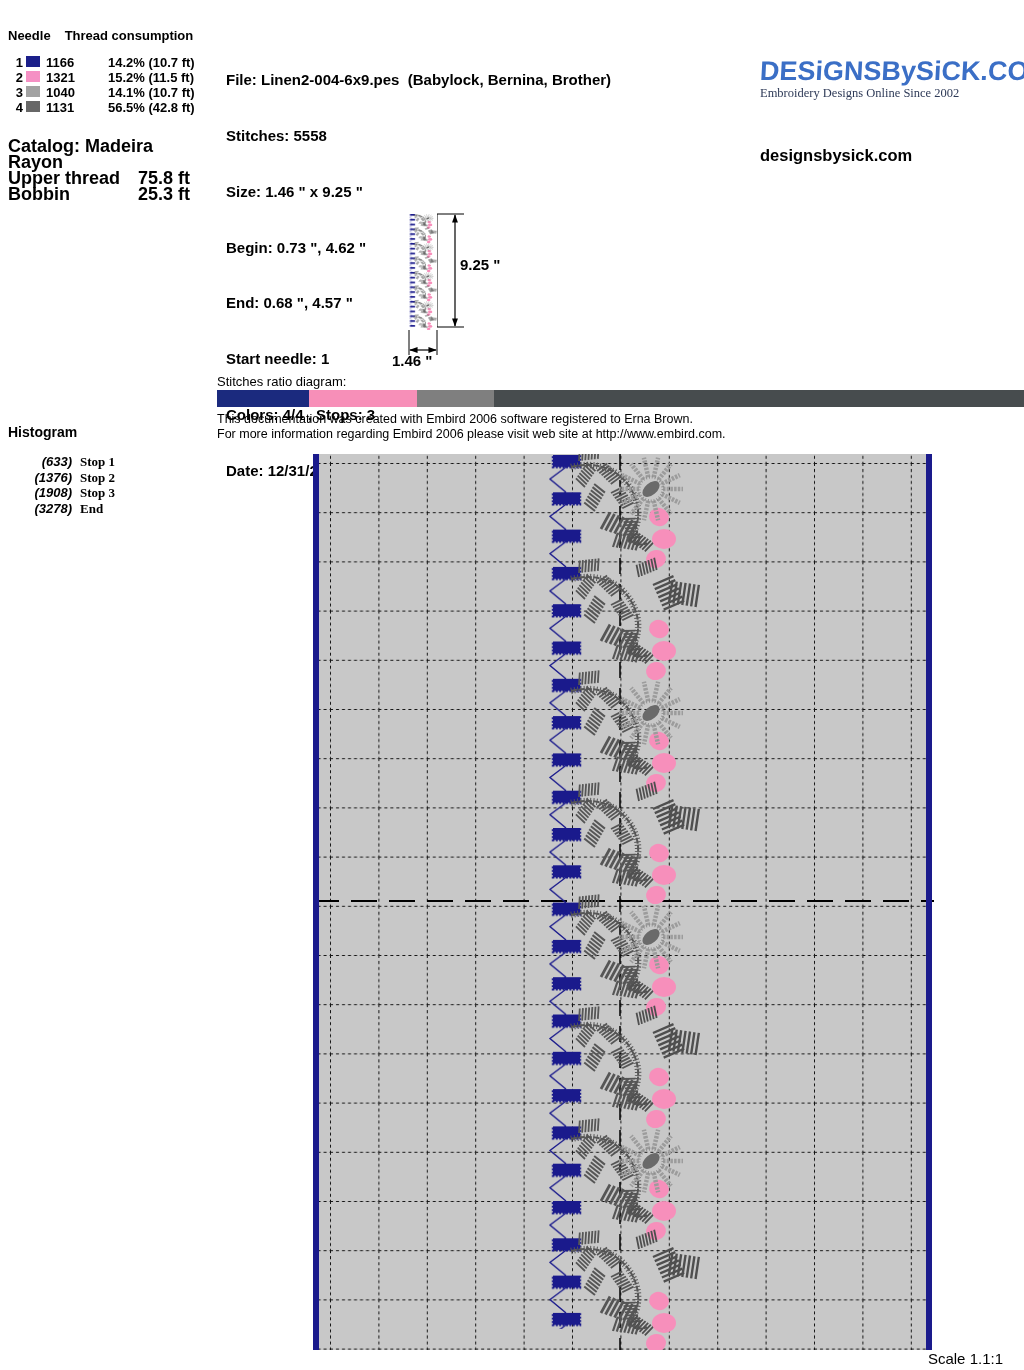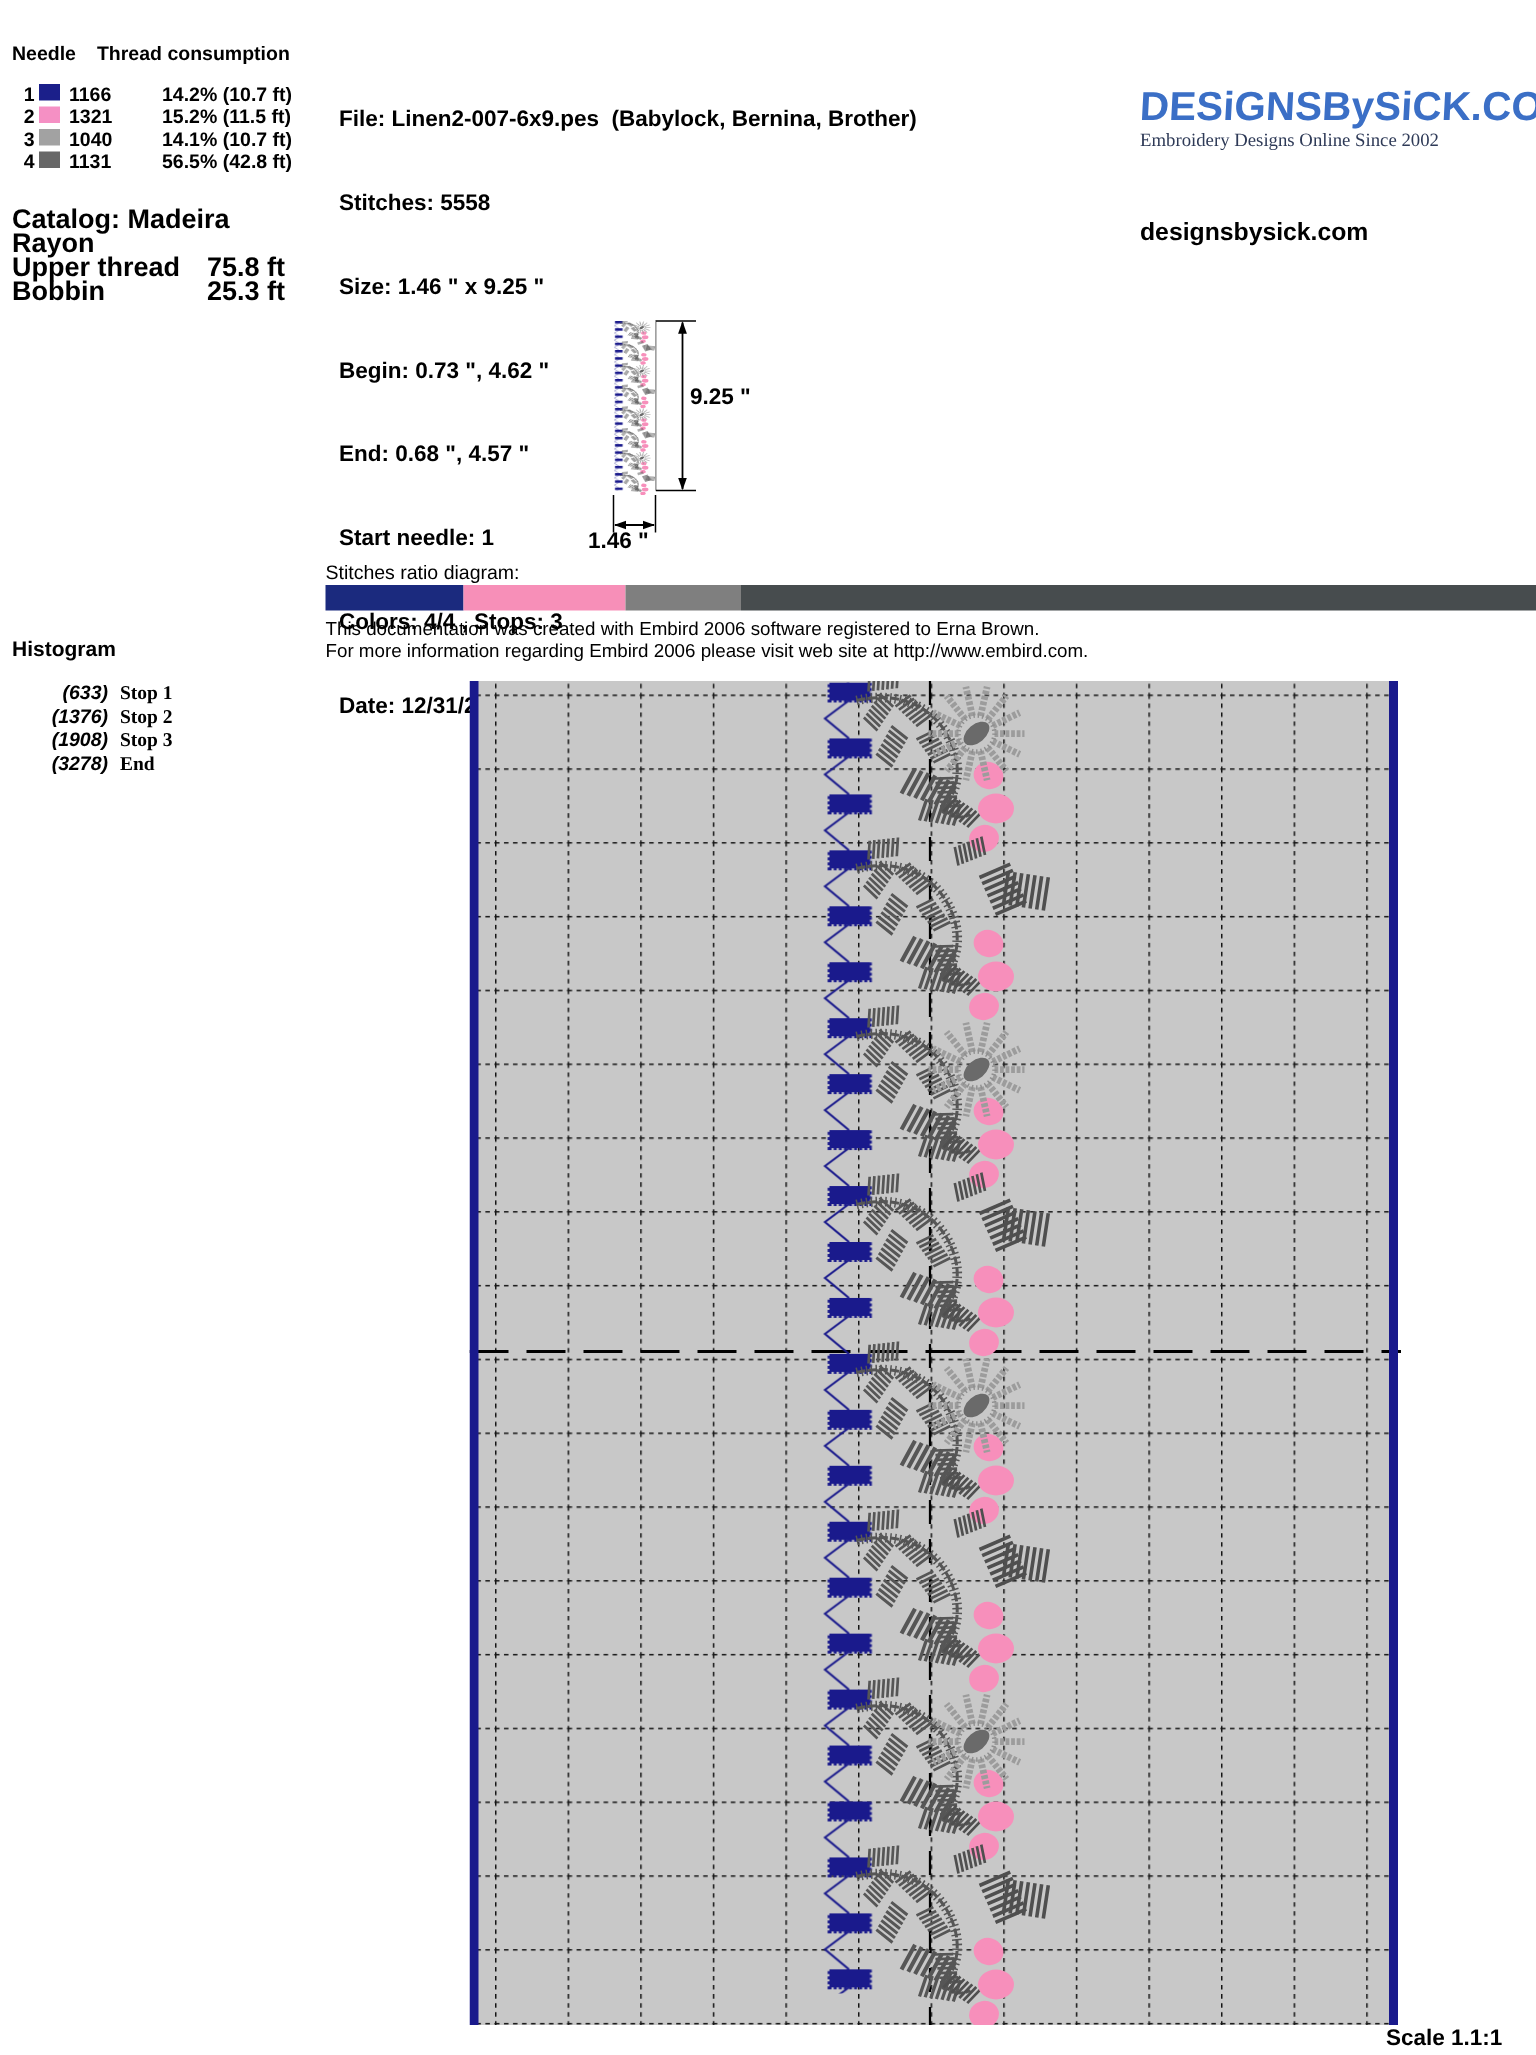--- a/index.html
+++ b/index.html
@@ -36,21 +36,21 @@
   .ratio-seg{height:100%;}
   #embird-note{left:217px;top:412px;font-size:12.5px;line-height:15px;}
   
   #hist-title{left:8px;top:424px;font-size:14px;font-weight:700;}
   #hist-list{left:6px;top:454px;font-size:13px;line-height:15.5px;}
   .hist-row{display:flex;}
   .hist-count{width:66px;text-align:right;font-weight:700;font-style:italic;}
   .hist-label{margin-left:8px;font-weight:700;font-family:Liberation Serif, serif;}
   
   #canvas-wrap{left:313px;top:454px;width:621px;height:896px;}
-  #scale-label{left:924px;top:1350px;width:98px;text-align:left;font-size:15px;font-weight:700;}
+  #scale-label{left:905px;top:1350px;width:98px;text-align:right;font-size:15px;font-weight:400;}
 </style>
 </head>
 <body>
 
 <svg width="0" height="0" style="position:absolute" aria-hidden="true">
   <defs>
     <pattern id="zzpat" patternUnits="userSpaceOnUse" width="46" height="37.3">
       <rect x="8" y="0" width="27" height="12" fill="#1a1a8c" stroke="#1a1a8c" stroke-width="2.5" stroke-dasharray="2 1.4"></rect>
       <path d="M21,12 L5,24 L21,37.3" fill="none" stroke="#1a1a8c" stroke-width="1.4"></path>
     </pattern>
@@ -151,21 +151,21 @@
       <span>Upper thread</span>
       <span>75.8 ft</span>
     </div>
     <div class="cat-row">
       <span>Bobbin</span>
       <span>25.3 ft</span>
     </div>
   </div>
 
   <div id="file-info" class="abs">
-    <div>File: Linen2-007-6x9.pes  (Babylock, Bernina, Brother)</div>
+    <div>File: Linen2-004-6x9.pes  (Babylock, Bernina, Brother)</div>
     <div>Stitches: 5558</div>
     <div>Size: 1.46 " x 9.25 "</div>
     <div>Begin: 0.73 ", 4.62 "</div>
     <div>End: 0.68 ", 4.57 "</div>
     <div>Start needle: 1</div>
     <div>Colors: 4/4 , Stops: 3</div>
     <div>Date: 12/31/2007</div>
   </div>
 
   <div id="logo" class="abs" style="color: rgb(59, 111, 198);">DESiGNSBySiCK.COM</div>

